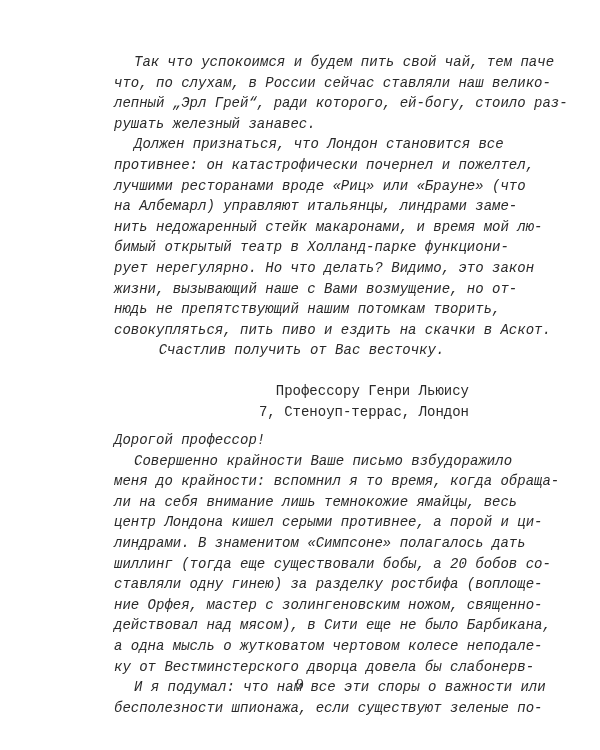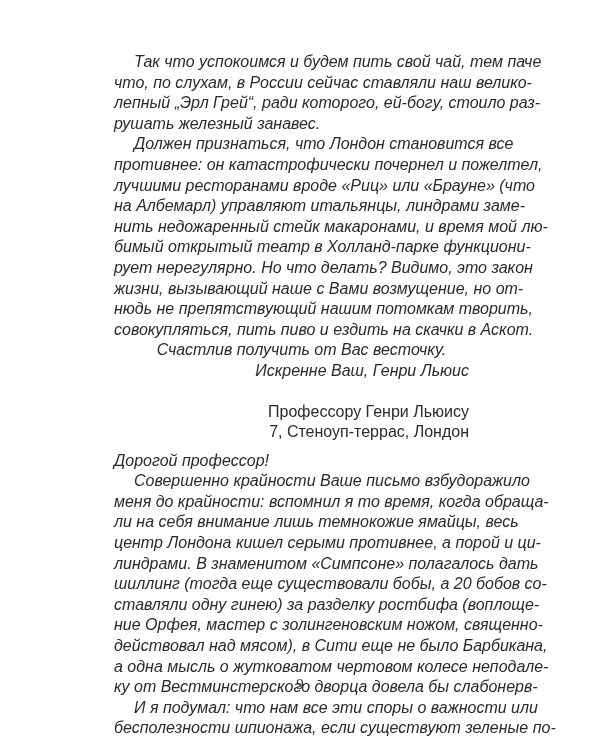--- a/index.html
+++ b/index.html
@@ -6,23 +6,23 @@
   body {
     width: 600px; height: 750px; background: #ffffff; overflow: hidden;
     position: relative;
     font-family: "DejaVu Serif", "Liberation Serif", serif;
     color: #2a2a2a;
   }
   .page {
     position: absolute; left: 114px; top: 52px; width: 355px;
   }
   .ln {
-    height: 20.6px; line-height: 20.6px; font-size: 16px;
+    height: 20.6px; line-height: 20.6px; font-size: 14px;
     white-space: nowrap; font-style: italic;
-    font-family: Liberation Sans, sans-serif;
+    font-family: Liberation Mono, monospace;
   }
   .j { text-align: justify; text-align-last: justify; }
   .ind { padding-left: 20px; text-align: center; }
   .r { text-align: right; }
   .c { text-align: left; }
   .up { font-style: normal; }
   .gap { height: 20px; }
   .gap2 { height: 8px; }
   .pagenum {
     position: absolute; left: 0; width: 600px; top: 676px; text-align: center;
@@ -41,21 +41,20 @@
   <div class="ln j">противнее: он катастрофически почернел и пожелтел,</div>
   <div class="ln j">лучшими ресторанами вроде «Риц» или «Брауне» (что</div>
   <div class="ln j">на Албемарл) управляют итальянцы, линдрами заме-</div>
   <div class="ln j">нить недожаренный стейк макаронами, и время мой лю-</div>
   <div class="ln j">бимый открытый театр в Холланд-парке функциони-</div>
   <div class="ln j">рует нерегулярно. Но что делать? Видимо, это закон</div>
   <div class="ln j">жизни, вызывающий наше с Вами возмущение, но от-</div>
   <div class="ln j">нюдь не препятствующий нашим потомкам творить,</div>
   <div class="ln j">совокупляться, пить пиво и ездить на скачки в Аскот.</div>
   <div class="ln ind">Счастлив получить от Вас весточку.</div>
-  <div class="ln r">Искренне Ваш, Генри Льюис</div>
 
   <div class="gap"></div>
 
   <div class="ln r up">Профессору Генри Льюису</div>
   <div class="ln r up">7, Стеноуп-террас, Лондон</div>
   <div class="gap2"></div>
   <div class="ln c">Дорогой профессор!</div>
 
   <div class="ln j ind">Совершенно крайности Ваше письмо взбудоражило</div>
   <div class="ln j">меня до крайности: вспомнил я то время, когда обраща-</div>

